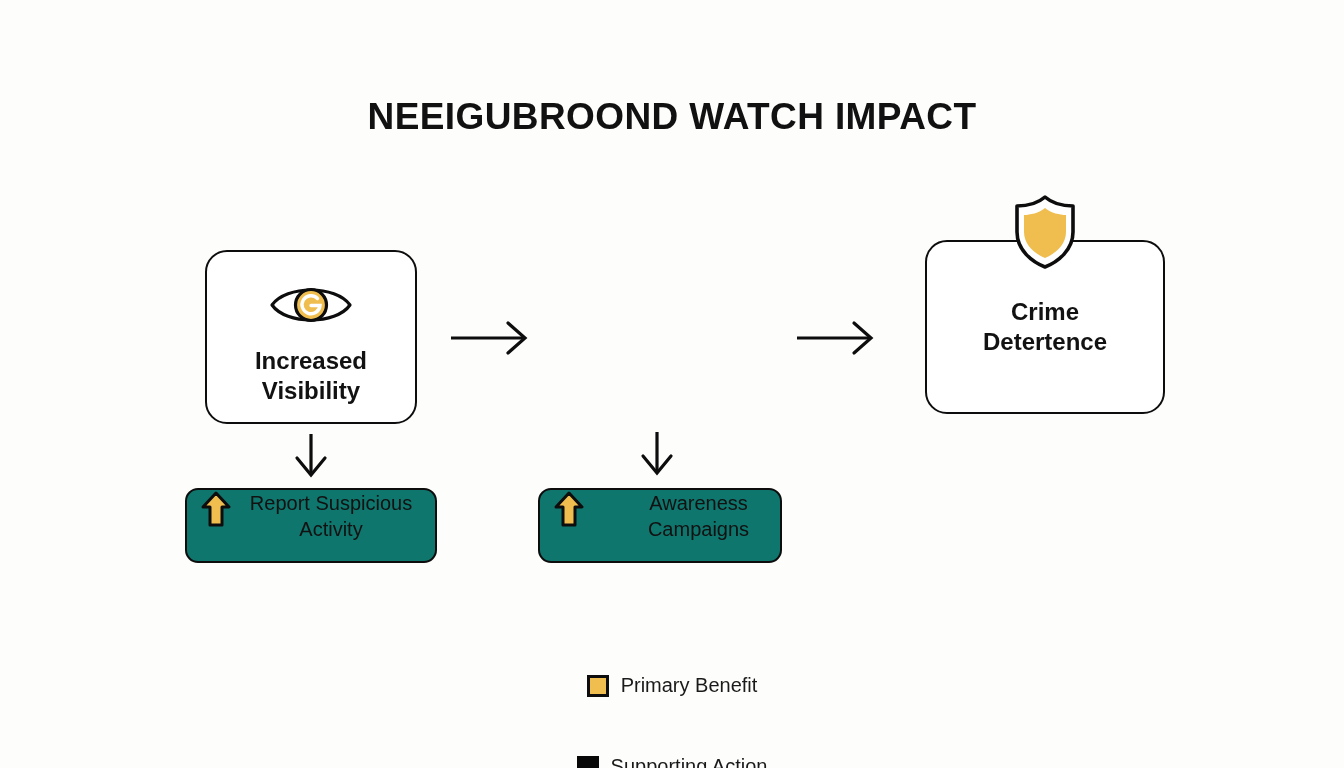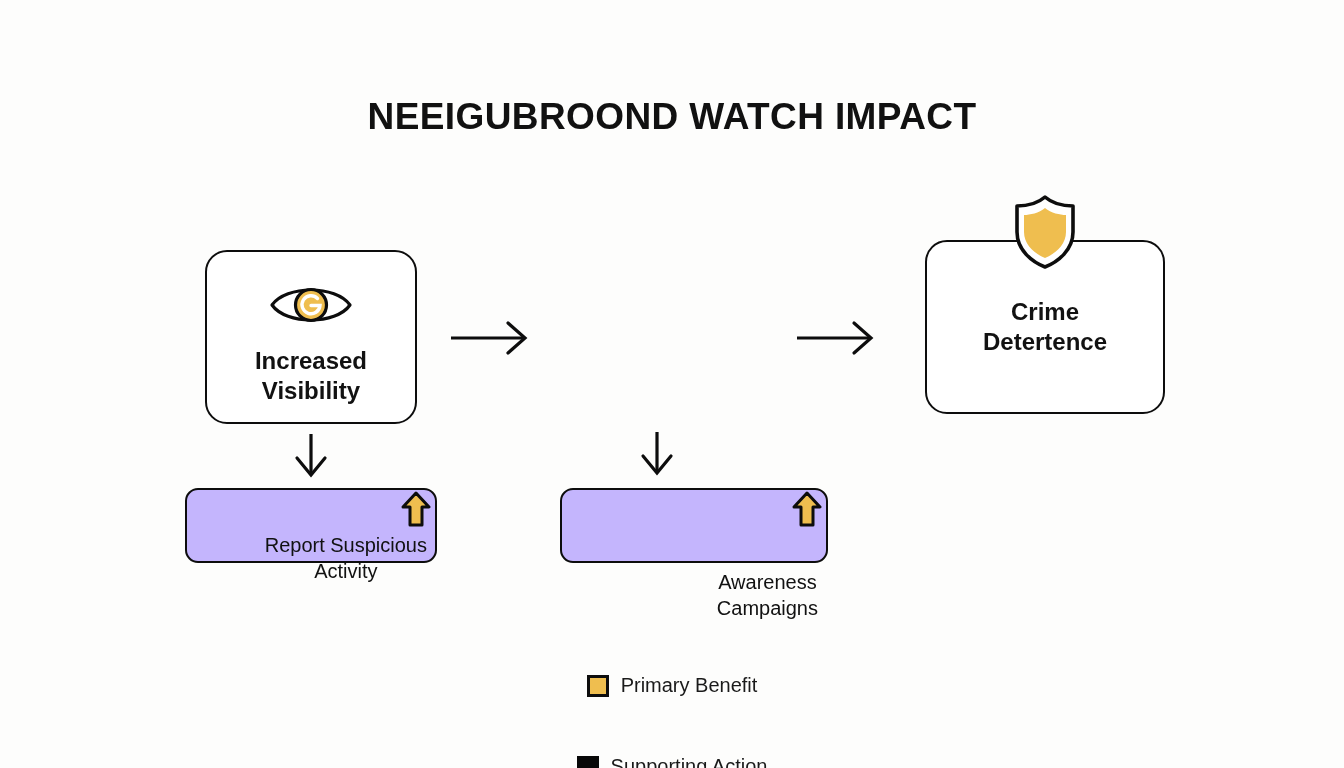--- a/index.html
+++ b/index.html
@@ -97,26 +97,26 @@
 
   .node-icon-inline {
     display: block;
     margin-bottom: 2px;
   }
 
   
   .support-node {
     position: absolute;
     box-sizing: border-box;
-    background: #c4b5fd;
+    background: #0f766e;
     border: 2.6px solid #0d0d0d;
     border-radius: 13px;
     display: flex;
-    flex-direction: column;
-    align-items: flex-end;
+    flex-direction: row;
+    align-items: flex-start;
     padding-left: 14px;
   }
   .support-label {
     flex: 1;
     font-size: 20px;
     font-weight: 400;
     color: #111111;
     line-height: 1.3;
     text-align: center;
     white-space: pre-line;
@@ -127,23 +127,23 @@
     margin-right: 4px;
   }
 
   #support-report {
     left: 185px;
     top: 488px;
     width: 252px;
     height: 75px;
   }
   #support-awareness {
-    left: 560px;
+    left: 538px;
     top: 488px;
-    width: 268px;
+    width: 244px;
     height: 75px;
     gap: 37px;
   }
 
   
   #legend {
     position: absolute;
     left: 0;
     top: 674px;
     width: 1344px;

